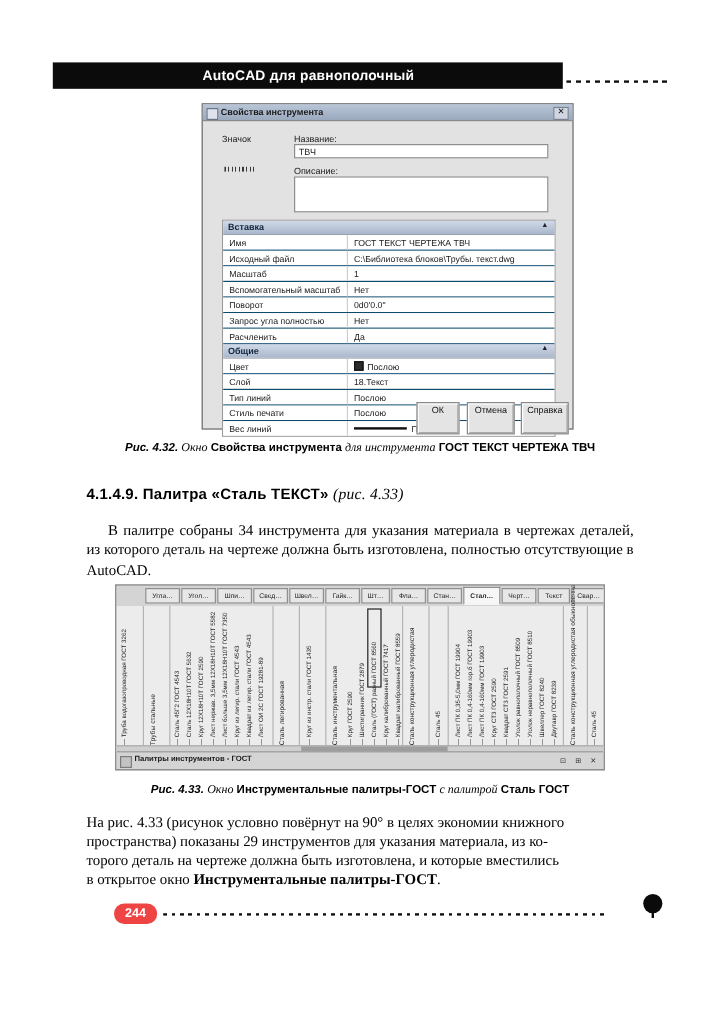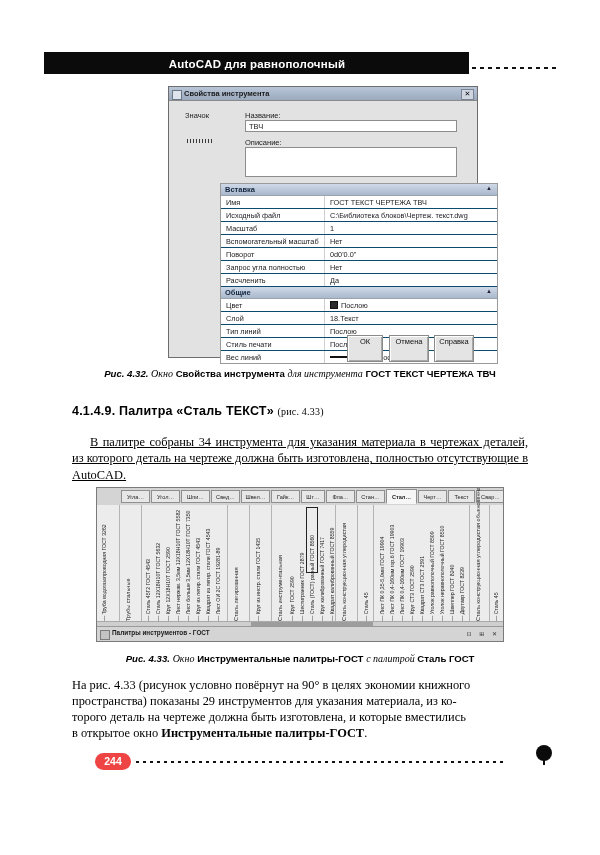--- a/index.html
+++ b/index.html
@@ -28,21 +28,21 @@
 
   .lbl{position:absolute;font-size:7.5px;color:#1b1b1b;}
   .fld{position:absolute;background:#fff;border:1px solid #8d8d8d;box-sizing:border-box;}
   .fld span{position:absolute;left:3px;top:1px;font-size:7.5px;color:#1b1b1b;}
 
   .icon-box{position:absolute;left:16px;top:38px;width:30px;height:30px;background:#e2e2e2;}
   .icon-scribble{position:absolute;left:18px;top:52px;width:26px;height:4px;
      background-image:repeating-linear-gradient(to right,#3a3a3a 0 1px,transparent 1px 3px);}
 
   
-  .tbl{position:absolute;left:16px;top:96px;width:278px;border:1px solid #9a9a9a;box-sizing:border-box;background:#fff;margin-left:35px;}
+  .tbl{position:absolute;left:16px;top:96px;width:278px;border:1px solid #9a9a9a;box-sizing:border-box;background:#fff;}
   .grp{height:11px;background:linear-gradient(to bottom,#cfd9e8,#aab8cc);border-bottom:1px solid #9aa3b0;position:relative;}
   .grp b{position:absolute;left:4px;top:0.5px;font-size:7.5px;color:#12263f;font-weight:bold;}
   .grp i{position:absolute;right:5px;top:1px;font-size:6px;font-style:normal;color:#223;}
   .row{height:12px;border-bottom:1px solid #0c4a6e;position:relative;background:#fff;}
   .row .k{position:absolute;left:0;top:0;width:104px;height:100%;border-right:1px solid #cfcfcf;
      font-size:7.3px;color:#1b1b1b;padding:1.5px 0 0 5px;box-sizing:border-box;overflow:hidden;white-space:nowrap;}
   .row .v{position:absolute;left:106px;top:0;right:0;height:100%;
      font-size:7.3px;color:#1b1b1b;padding:1.5px 0 0 3px;box-sizing:border-box;overflow:hidden;white-space:nowrap;}
   .swatch{display:inline-block;width:6px;height:6px;background:#2b2b2b;border:1px solid #111;
      vertical-align:-1px;margin-right:3px;}
@@ -54,21 +54,21 @@
 
   
   .cap{position:absolute;width:600px;text-align:center;font-size:9.6px;color:#000;
        font-family:"Liberation Sans",sans-serif;}
   .cap .rn{font-weight:bold;font-style:italic;}
   .cap .it{font-style:italic;font-family:"Liberation Serif",serif;font-size:10px;}
   .cap .bd{font-weight:bold;}
 
   .h4{position:absolute;left:72px;top:404px;font-family:"Liberation Sans",sans-serif;
       font-weight:bold;font-size:12.5px;color:#000;letter-spacing:.2px;}
-  .h4 .pl{font-family:"Liberation Serif",serif;font-weight:normal;font-size:10px;}
+  .h4 .pl{font-family:"Liberation Serif",serif;font-weight:normal;font-size:13px;font-style:italic;}
 
   .para{position:absolute;font-family:"Liberation Serif",serif;font-size:12.4px;
      line-height:16.4px;color:#000;text-align:justify;}
   .para b{font-weight:bold;}
 
   
   .fig33{position:absolute;left:96px;top:487px;width:408px;height:155px;
     background:#d8d8d8;border:1px solid #7a7a7a;box-sizing:border-box;
     font-family:"Liberation Sans",sans-serif;overflow:hidden;}
   .tabrow{position:absolute;left:0;top:0;right:0;height:17px;background:#d4d4d4;border-bottom:1px solid #9a9a9a;}
@@ -137,21 +137,21 @@
       <div class="grp">
         <b>Вставка</b>
         <i>▲</i>
       </div>
       <div class="row">
         <div class="k">Имя</div>
         <div class="v">ГОСТ ТЕКСТ ЧЕРТЕЖА ТВЧ</div>
       </div>
       <div class="row">
         <div class="k">Исходный файл</div>
-        <div class="v">C:\Библиотека блоков\Чертеж. текст.dwg</div>
+        <div class="v">C:\Библиотека блоков\Трубы. текст.dwg</div>
       </div>
       <div class="row">
         <div class="k">Масштаб</div>
         <div class="v">1</div>
       </div>
       <div class="row">
         <div class="k">Вспомогательный масштаб</div>
         <div class="v">Нет</div>
       </div>
       <div class="row">
@@ -209,21 +209,21 @@
     <span class="it">для инструмента</span>
     <span class="bd">ГОСТ ТЕКСТ ЧЕРТЕЖА ТВЧ</span>
   </div>
 
   <div class="h4">
     <span>4.1.4.9.</span>
     <span>Палитра «Сталь ТЕКСТ»</span>
     <span class="pl">(рис. 4.33)</span>
   </div>
 
-  <div class="para" style="left:72px;top:434px;width:456px;text-indent:18px;text-decoration:underline;">В палитре собраны 34 инструмента для указания материала в чертежах деталей, из которого деталь на чертеже должна быть изготовлена, полностью отсутствующие в AutoCAD.</div>
+  <div class="para" style="left:72px;top:434px;width:456px;text-indent:18px;">В палитре собраны 34 инструмента для указания материала в чертежах деталей, из которого деталь на чертеже должна быть изготовлена, полностью отсутствующие в AutoCAD.</div>
 
   <div class="fig33">
 
     <div class="tabrow">
       <div class="tab" style="left:24px;width:29px;">Угла…</div>
       <div class="tab" style="left:54px;width:29px;">Угол…</div>
       <div class="tab" style="left:84px;width:29px;">Шпи…</div>
       <div class="tab" style="left:114px;width:29px;">Свед…</div>
       <div class="tab" style="left:144px;width:29px;">Швел…</div>
       <div class="tab" style="left:174px;width:29px;">Гайк…</div>

